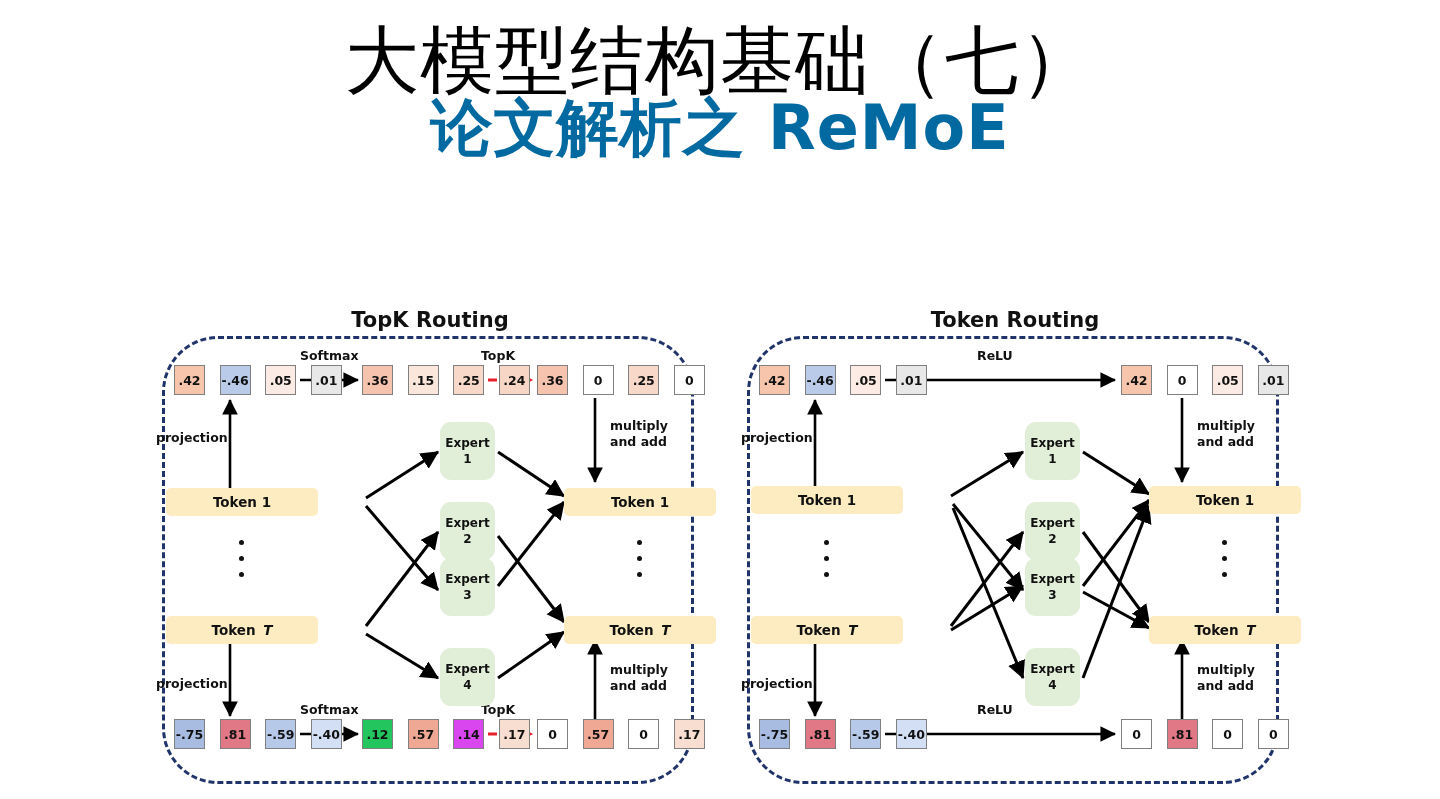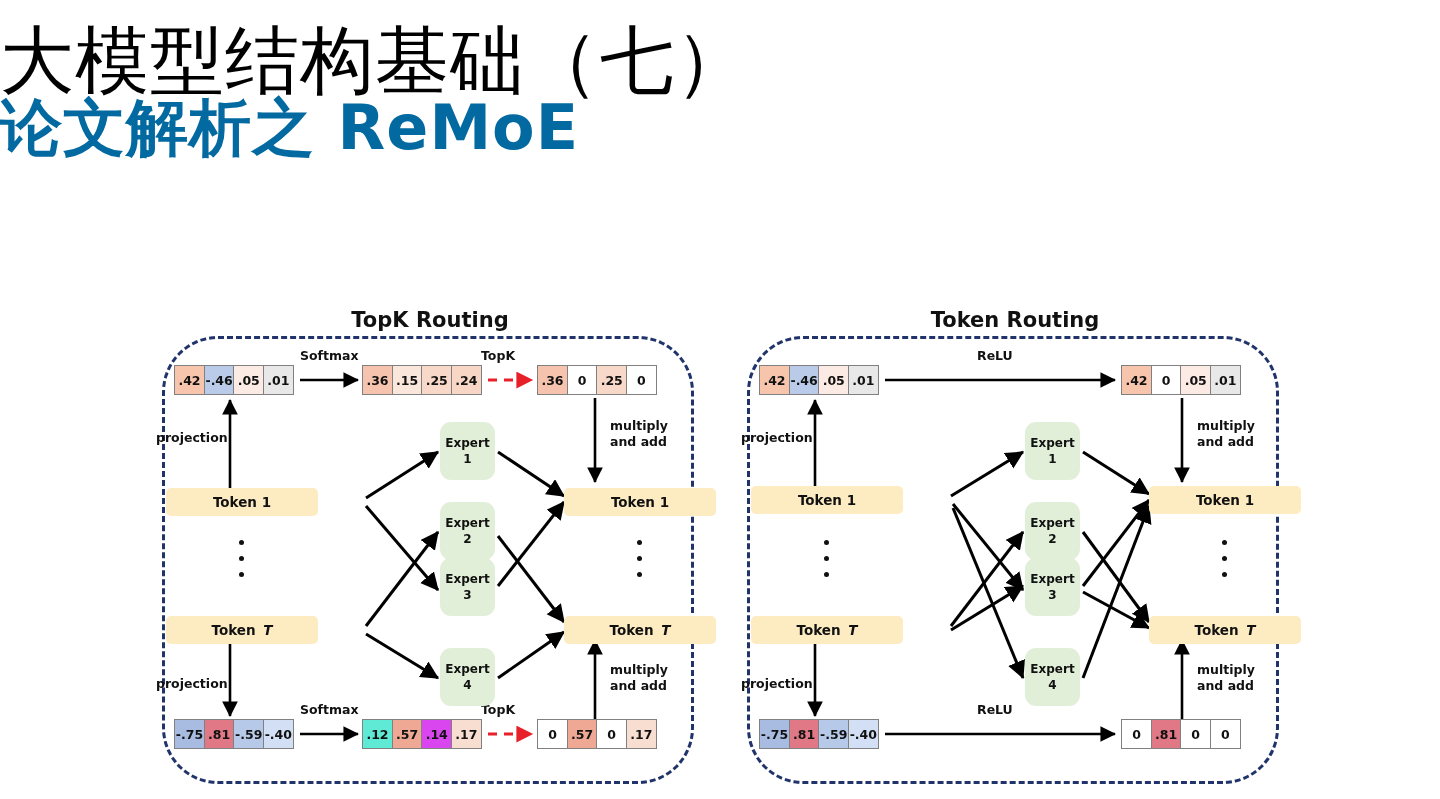--- a/index.html
+++ b/index.html
@@ -6,20 +6,21 @@
   body{
     width:1440px;height:799px;
     background:#ffffff;
     font-family:"Liberation Sans","DejaVu Sans",sans-serif;
     overflow:hidden;
     position:relative;
   }
   
   #title-block{
     position:absolute;left:0;top:0;width:1440px;height:296px;
+    text-align:center;
   }
   #title-cn{
     font-size:74px;line-height:1.04;
     color:#000000;font-weight:400;
     letter-spacing:1px;
     margin-top:22px;
     font-family:"DejaVu Sans",sans-serif;
   }
   #title-red{
     font-size:62px;line-height:1.05;
@@ -45,21 +46,21 @@
   .panel-title{
     position:absolute;top:8px;left:0;width:580px;text-align:center;
     font-size:21px;font-weight:bold;color:#111;
     font-family:"DejaVu Sans",sans-serif;
   }
   .dashed-box{
     position:absolute;left:22px;top:36px;width:532px;height:448px;
     border:3px dashed #20346b;border-radius:56px;box-sizing:border-box;
   }
   
-  .vec{position:absolute;display:flex;height:44px;}
+  .vec{position:absolute;display:flex;height:44px;gap:16px;}
   .cell{
     width:31px;height:30px;box-sizing:border-box;
     border:1.4px solid #808080;
     display:flex;align-items:center;justify-content:center;
     font-size:12.5px;font-weight:bold;color:#111;
     font-family:"DejaVu Sans",sans-serif;
     margin-left:-1.4px;
   }
   .cell:first-child{margin-left:0;}
   
@@ -161,21 +162,21 @@
       <div class="cell" style="background:#ffffff">0</div>
     </div>
 
     <div class="vec" style="left:34px;top:419px;">
       <div class="cell" style="background:#a8bce2">-.75</div>
       <div class="cell" style="background:#e07886">.81</div>
       <div class="cell" style="background:#b6c9e9">-.59</div>
       <div class="cell" style="background:#d3dff4">-.40</div>
     </div>
     <div class="vec" style="left:222px;top:419px;">
-      <div class="cell" style="background:#5eead4">.12</div>
+      <div class="cell" style="background:#22c55e">.12</div>
       <div class="cell" style="background:#efa894">.57</div>
       <div class="cell" style="background:#d946ef">.14</div>
       <div class="cell" style="background:#f8ded0">.17</div>
     </div>
     <div class="vec" style="left:397px;top:419px;">
       <div class="cell" style="background:#ffffff">0</div>
       <div class="cell" style="background:#efa894">.57</div>
       <div class="cell" style="background:#ffffff">0</div>
       <div class="cell" style="background:#f8ded0">.17</div>
     </div>

